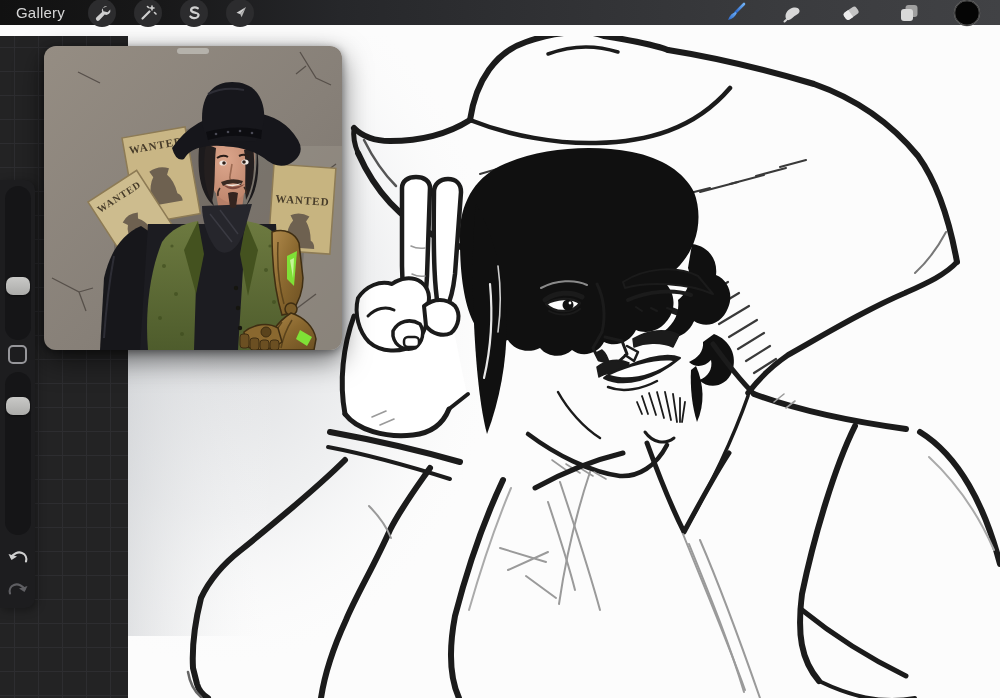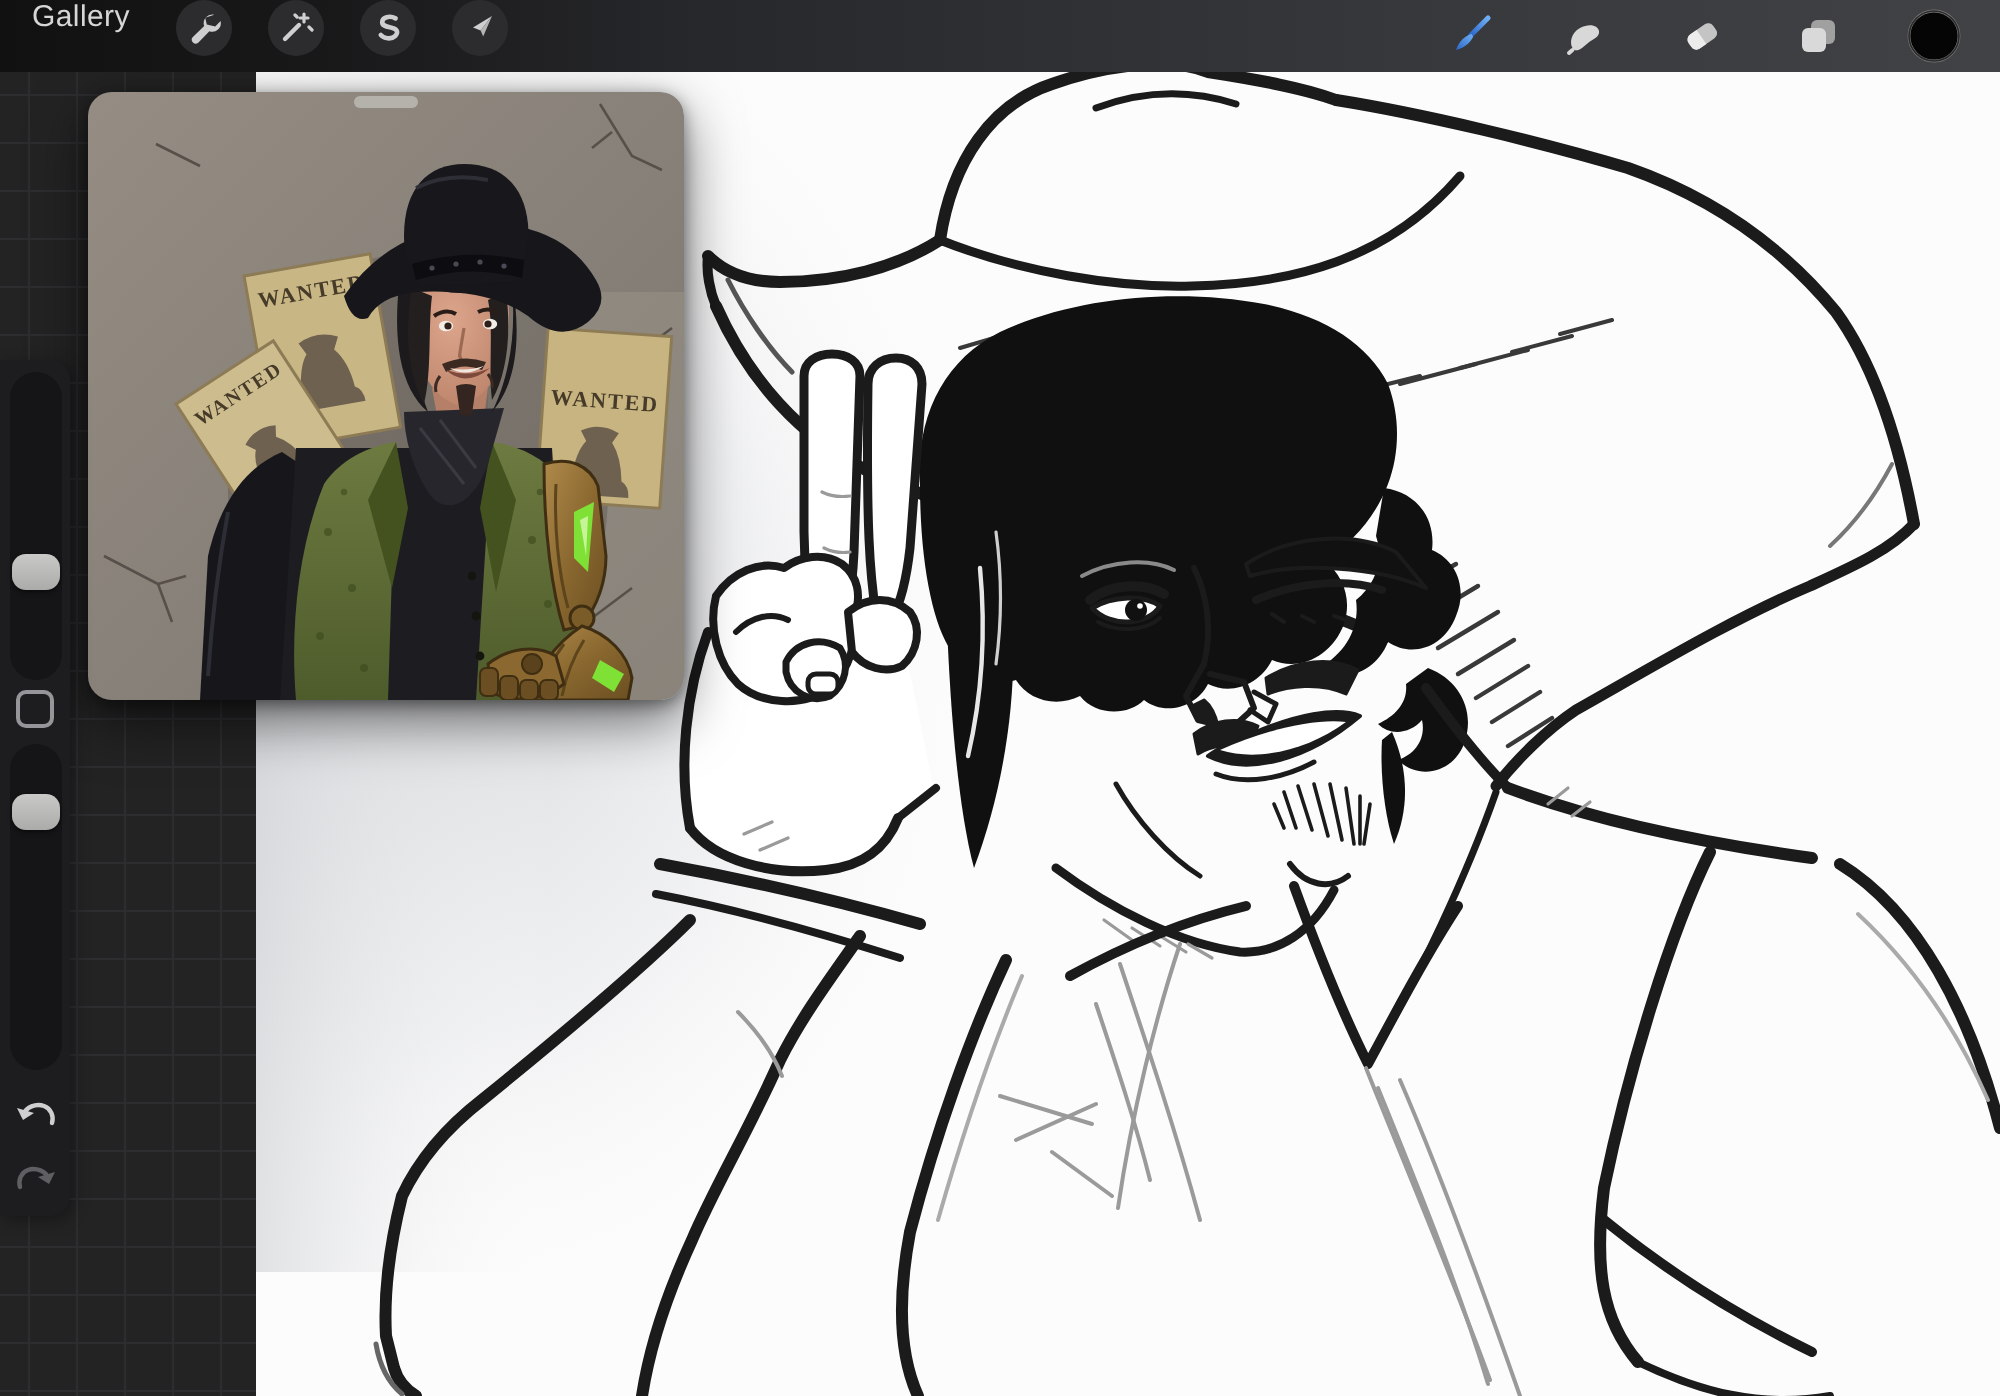--- a/index.html
+++ b/index.html
@@ -1,22 +1,22 @@
 <!DOCTYPE html>
 <html><head>
 <meta charset="utf-8">
 <style>
   html,body{margin:0;padding:0;background:#000;}
   .stage{position:relative;width:1000px;height:698px;overflow:hidden;background:#fcfcfc;
          font-family:"Liberation Sans","DejaVu Sans",sans-serif;}
 
   
-  .topbar{position:absolute;left:0;top:0;width:1000px;height:36px;
+  .topbar{position:absolute;left:0;top:0;width:1000px;height:25px;
     background:linear-gradient(90deg,#111 0%,#181819 16%,#26272a 34%,#303134 55%,#3a3b3e 78%,#414245 100%);
-    display:flex;z-index:40;}
+    display:flex;align-items:center;z-index:40;}
   .gallery{color:#d6d6d6;font-size:15px;margin-left:16px;margin-right:14px;letter-spacing:.2px;}
   .tbtn{width:28px;height:28px;border-radius:50%;background:#2c2c2e;display:flex;align-items:center;
         justify-content:center;margin:0 9px;flex:0 0 auto;}
   .rbtn{width:30px;height:30px;display:flex;align-items:center;justify-content:center;margin:0 14px;flex:0 0 auto;}
   .spacer{flex:1;}
   .right-group{display:flex;align-items:center;margin-right:4px;}
 
   
   .grid-bg{position:absolute;left:0;top:36px;width:128px;height:662px;background-color:#232324;
     background-image:linear-gradient(#2d2d30 1px,transparent 1px),linear-gradient(90deg,#2d2d30 1px,transparent 1px);

